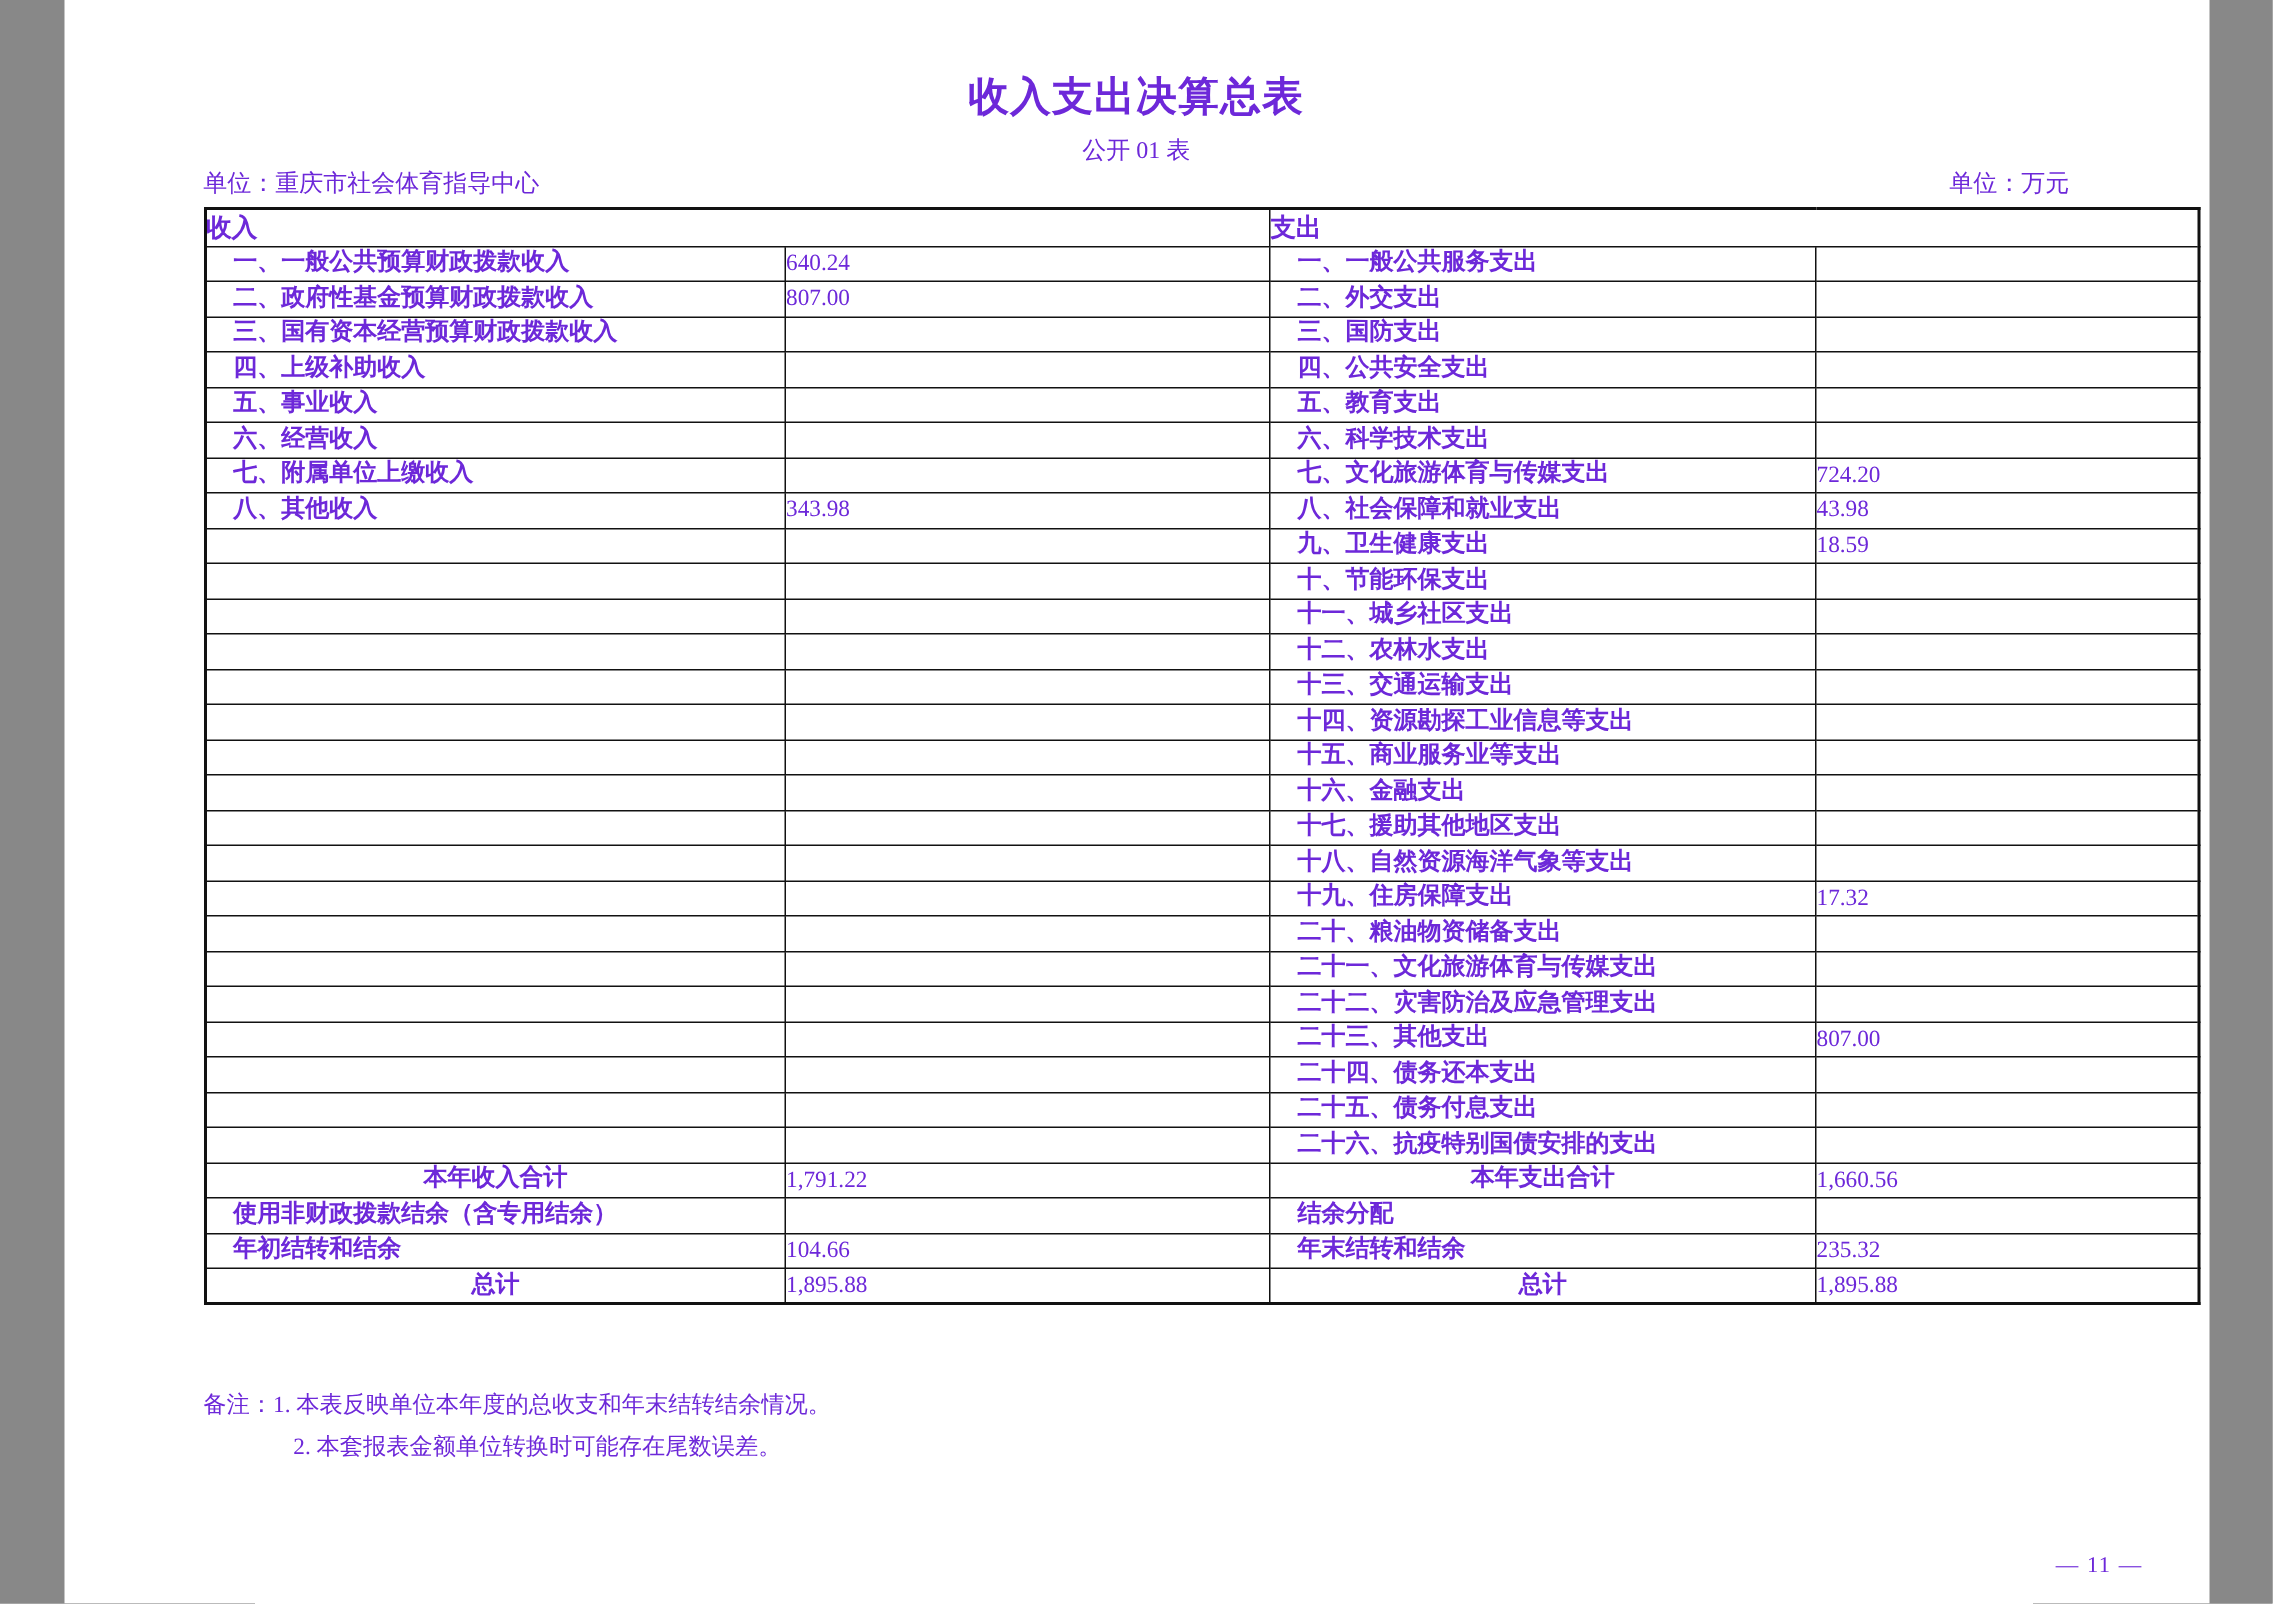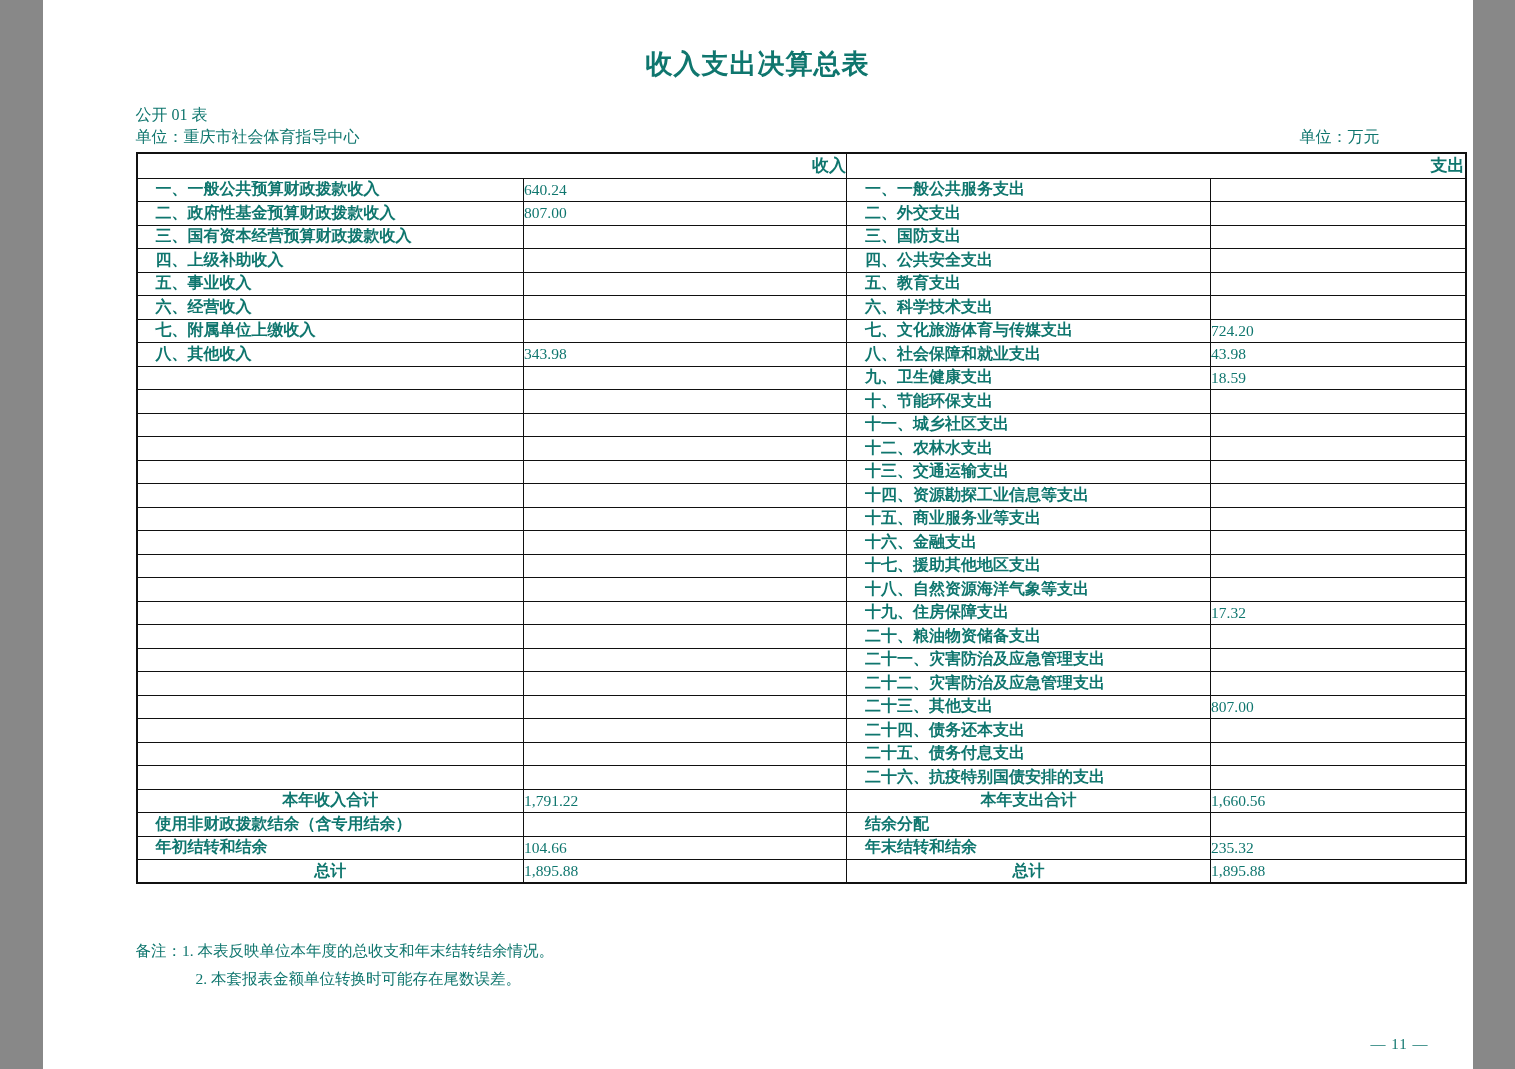--- a/index.html
+++ b/index.html
@@ -4,34 +4,34 @@
 <style>
   * { margin: 0; padding: 0; box-sizing: border-box; }
   html, body { background: #888; }
   .page {
     position: relative;
     width: 1430px;
     height: 1069px;
     margin: 0 auto;
     background: #ffffff;
     font-family: "Liberation Serif", "DejaVu Serif", serif;
-    color: #0f766e;
+    color: #6d28d9;
     overflow: hidden;
   }
   .content { padding: 0 93px; }
   .doc-title {
     padding-top: 46px;
     text-align: center;
     font-size: 27px;
     font-weight: bold;
     letter-spacing: 1px;
   }
   .code-line {
-    margin-top: 24px;
-    text-align: left;
+    margin-top: 10px;
+    text-align: center;
     font-size: 16px;
     line-height: 18px;
   }
   .unit-line {
     display: flex;
     justify-content: space-between;
     font-size: 16px;
     line-height: 18px;
     margin-top: 4px;
     margin-bottom: 6px;
@@ -44,21 +44,21 @@
   }
   table.main th, table.main td {
     border: 1px solid #111;
     overflow: hidden;
     white-space: nowrap;
     line-height: 1.05;
   }
   thead th {
     font-size: 17px;
     font-weight: bold;
-    text-align: right;
+    text-align: left;
     height: 25px;
   }
   thead tr.subhead th { border-bottom: 2px solid #111; }
   tbody td { height: 23.5px; font-size: 16px; }
   td.item {
     text-align: left;
     padding-left: 18px;
     font-weight: bold;
   }
   td.num {
@@ -225,21 +225,21 @@
           </tr>
           <tr>
             <td class="item"></td>
             <td class="num"></td>
             <td class="item">二十、粮油物资储备支出</td>
             <td class="num"></td>
           </tr>
           <tr>
             <td class="item"></td>
             <td class="num"></td>
-            <td class="item">二十一、灾害防治及应急管理支出</td>
+            <td class="item">二十一、文化旅游体育与传媒支出</td>
             <td class="num"></td>
           </tr>
           <tr>
             <td class="item"></td>
             <td class="num"></td>
             <td class="item">二十二、灾害防治及应急管理支出</td>
             <td class="num"></td>
           </tr>
           <tr>
             <td class="item"></td>

